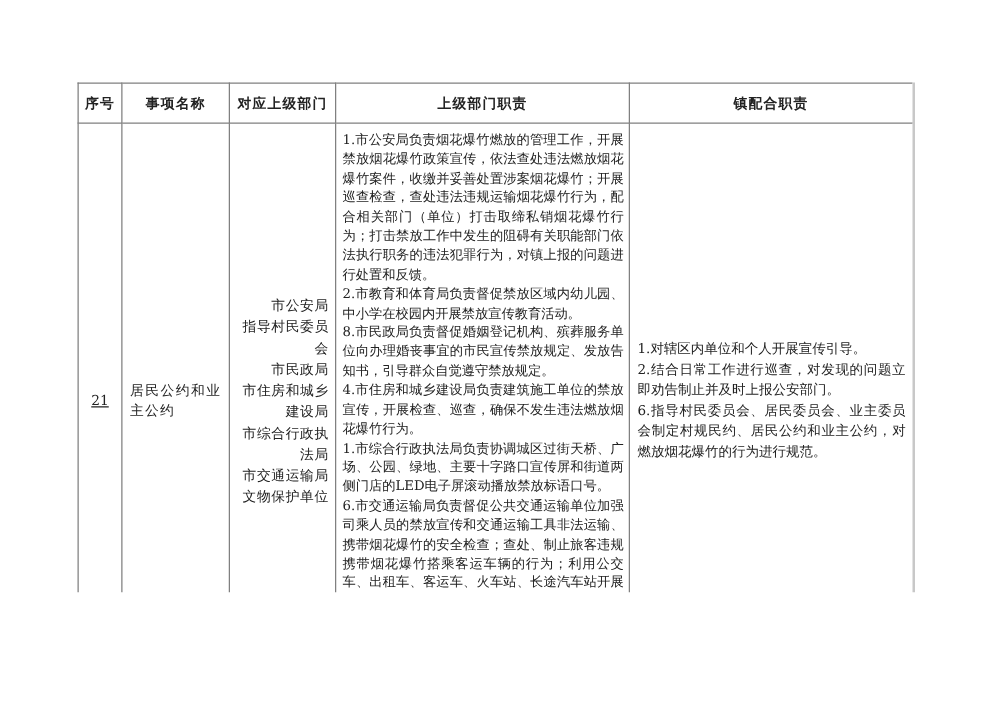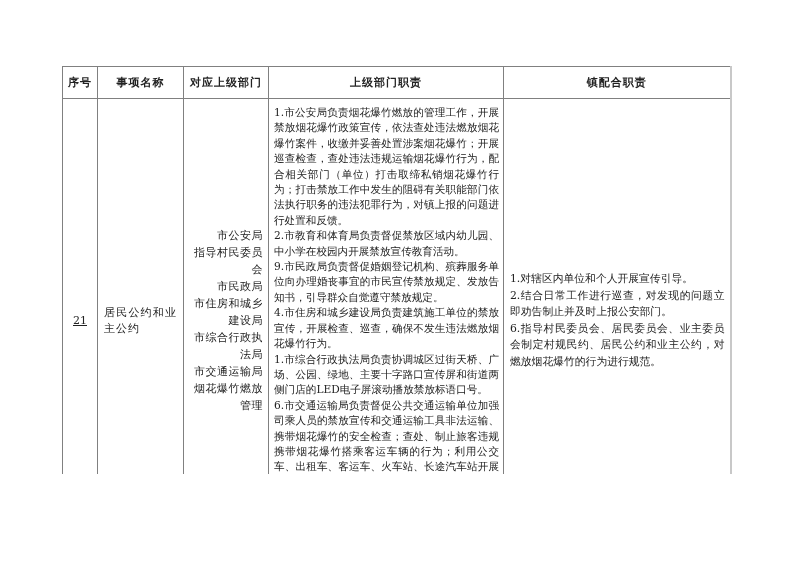--- a/index.html
+++ b/index.html
@@ -108,26 +108,26 @@
       <tr class="row-body">
         <td class="bcell serial">21</td>
         <td class="bcell item-name">居民公约和业主公约</td>
         <td class="bcell departments">
           <div class="dept-line">市公安局</div>
           <div class="dept-line">指导村民委员会</div>
           <div class="dept-line">市民政局</div>
           <div class="dept-line">市住房和城乡建设局</div>
           <div class="dept-line">市综合行政执法局</div>
           <div class="dept-line">市交通运输局</div>
-          <div class="dept-line">烟花爆竹燃放管理</div>
+          <div class="dept-line">文物保护单位</div>
         </td>
         <td class="bcell duty-main">
           <div class="para">1.市公安局负责烟花爆竹燃放的管理工作，开展禁放烟花爆竹政策宣传，依法查处违法燃放烟花爆竹案件，收缴并妥善处置涉案烟花爆竹；开展巡查检查，查处违法违规运输烟花爆竹行为，配合相关部门（单位）打击取缔私销烟花爆竹行为；打击禁放工作中发生的阻碍有关职能部门依法执行职务的违法犯罪行为，对镇上报的问题进行处置和反馈。</div>
           <div class="para">2.市教育和体育局负责督促禁放区域内幼儿园、中小学在校园内开展禁放宣传教育活动。</div>
-          <div class="para">9.市民政局负责督促婚姻登记机构、殡葬服务单位向办理婚丧事宜的市民宣传禁放规定、发放告知书，引导群众自觉遵守禁放规定。</div>
+          <div class="para">8.市民政局负责督促婚姻登记机构、殡葬服务单位向办理婚丧事宜的市民宣传禁放规定、发放告知书，引导群众自觉遵守禁放规定。</div>
           <div class="para">4.市住房和城乡建设局负责建筑施工单位的禁放宣传，开展检查、巡查，确保不发生违法燃放烟花爆竹行为。</div>
           <div class="para">1.市综合行政执法局负责协调城区过街天桥、广场、公园、绿地、主要十字路口宣传屏和街道两侧门店的LED电子屏滚动播放禁放标语口号。</div>
           <div class="para">6.市交通运输局负责督促公共交通运输单位加强司乘人员的禁放宣传和交通运输工具非法运输、携带烟花爆竹的安全检查；查处、制止旅客违规携带烟花爆竹搭乘客运车辆的行为；利用公交车、出租车、客运车、火车站、长途汽车站开展禁放宣传。</div>
           <div class="para">7.市文化和旅游局负责在历史文化街区、文物保护单位、文物保护点、历史建筑保护范围内进行禁放宣传。</div>
         </td>
         <td class="bcell duty-town">
           <div class="para">1.对辖区内单位和个人开展宣传引导。</div>
           <div class="para">2.结合日常工作进行巡查，对发现的问题立即劝告制止并及时上报公安部门。</div>
           <div class="para">6.指导村民委员会、居民委员会、业主委员会制定村规民约、居民公约和业主公约，对燃放烟花爆竹的行为进行规范。</div>
         </td>

